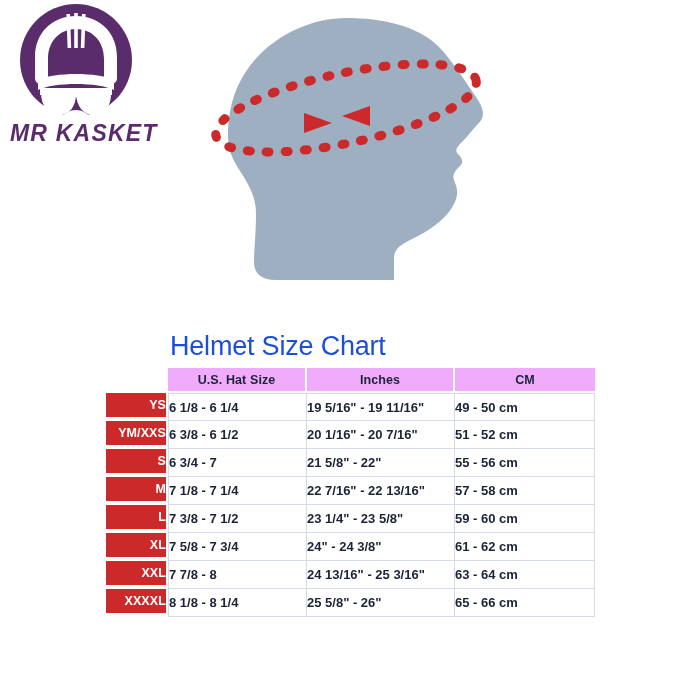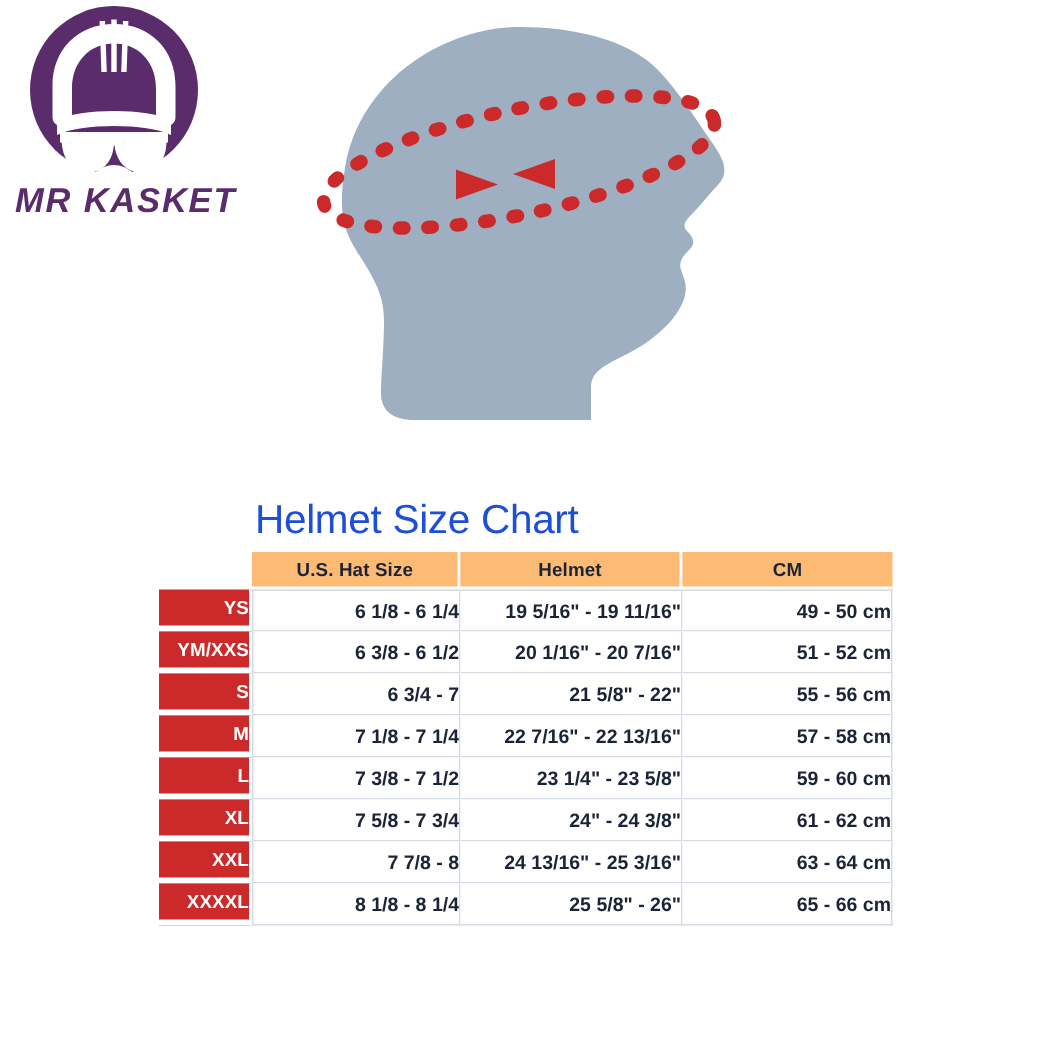--- a/index.html
+++ b/index.html
@@ -75,21 +75,21 @@
   .col-us     { width: 139px; }
   .col-inches { width: 148px; }
   .col-cm     { width: 140px; }
 
   .head-spacer {
     background: #ffffff;
     border: none;
     height: 23px;
   }
   .head-cell {
-    background: #fdba74;
+    background: #f0abfc;
     color: #1b2436;
     font-size: 12.5px;
     font-weight: bold;
     text-align: center;
     height: 23px;
     border-right: 2px solid #ffffff;
     border-bottom: 2px solid #ffffff;
     letter-spacing: 0.1px;
   }
   .head-cell.last { border-right: none; }
@@ -103,21 +103,21 @@
     height: 24px;
     border-bottom: 4px solid #ffffff;
     border-right: 2px solid #ffffff;
     letter-spacing: 0.1px;
   }
   .data-cell {
     background: #ffffff;
     color: #1b2436;
     font-size: 13px;
     font-weight: bold;
-    text-align: right;
+    text-align: left;
     height: 24px;
     border: 1px solid #d5dbe4;
     border-left: none;
     border-top: none;
     letter-spacing: 0px;
   }
   .data-cell.first-data { border-left: 1px solid #d5dbe4; }
   tr.data-row:first-of-type .data-cell { border-top: 1px solid #d5dbe4; }
 </style>
 </head>
@@ -219,21 +219,21 @@
     <colgroup>
       <col class="col-size">
         <col class="col-us">
         <col class="col-inches">
         <col class="col-cm">
     </colgroup>
     <thead>
       <tr>
         <th class="head-spacer"></th>
         <th class="head-cell">U.S. Hat Size</th>
-        <th class="head-cell">Helmet</th>
+        <th class="head-cell">Inches</th>
         <th class="head-cell last">CM</th>
       </tr>
     </thead>
     <tbody id="table-body">
         <tr class="data-row">
           <td class="size-cell">YS</td>
           <td class="data-cell first-data">6 1/8 - 6 1/4</td>
           <td class="data-cell">19 5/16" - 19 11/16"</td>
           <td class="data-cell">49 - 50 cm</td>
         </tr>

